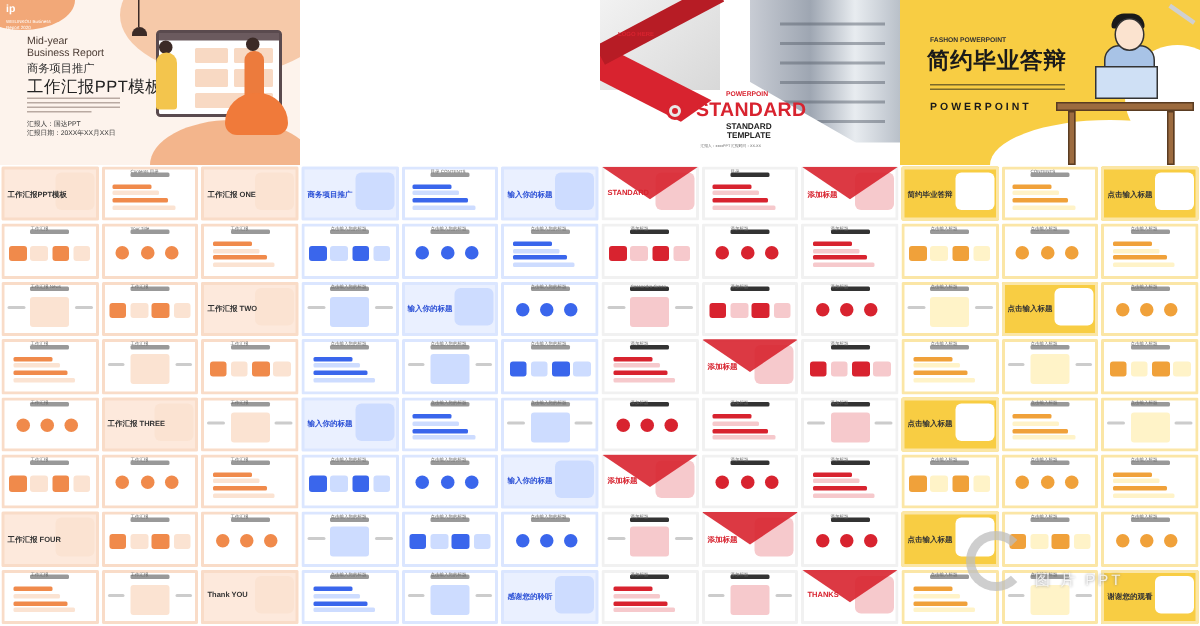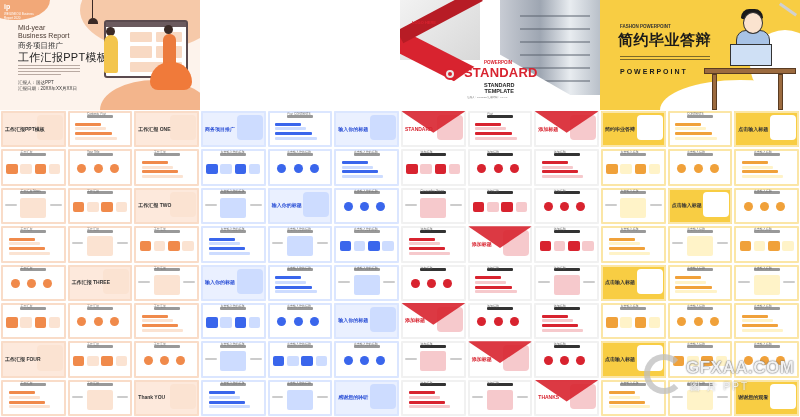--- a/index.html
+++ b/index.html
@@ -843,15 +843,14 @@
         <div class="thumb" style="background: rgb(248, 205, 67); box-shadow: rgb(251, 230, 166) 0px 0px 0px 2px inset;">
           <div class="blk" style="right: 3px; top: 4px; width: 40%; height: 70%; background: rgb(255, 255, 255); border-radius: 4px;"></div>
           <div class="ttl" style="left: 4px; top: 40%; color: rgb(51, 51, 51); font-size: 5px;">谢谢您的观看</div>
         </div>
       </div>
   </div>
 </div>
 
 <div class="watermark">
   <div class="g"></div>
-  <div class="txt">GFXAA.COM</div>
   <div class="sub">图 片 PPT</div>
 </div>
 
 </body></html>

